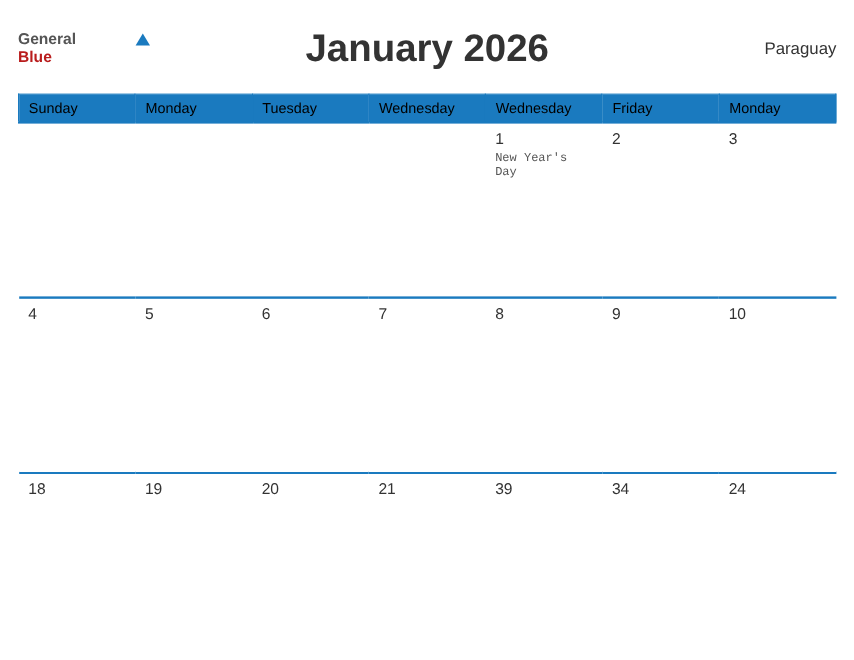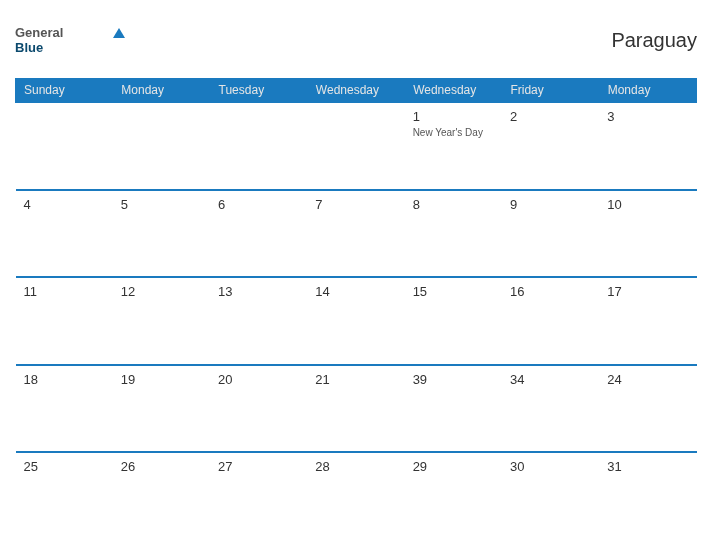--- a/index.html
+++ b/index.html
@@ -48,31 +48,31 @@
       font-size: 32px;
       font-weight: bold;
       color: #333;
       text-align: center;
     }
     .country {
       position: absolute;
       right: 0;
       top: 50%;
       transform: translateY(-50%);
-      font-size: 20px;
+      font-size: 14px;
       color: #333;
     }
     .calendar-table {
       width: 100%;
       border-collapse: collapse;
       flex: 1;
     }
     .calendar-table th {
       background-color: #1a7abf;
-      color: #e5e5e5;
+      color: #000000;
       text-align: left;
       padding: 4px 8px;
       font-size: 12px;
       font-weight: normal;
       border: 1px solid #1a7abf;
     }
     .calendar-table td {
       border: none;
       vertical-align: top;
       padding: 4px 8px;
@@ -86,49 +86,51 @@
     }
     .day-number {
       font-size: 13px;
       color: #333;
     }
     .holiday-label {
       font-size: 10px;
       color: #555;
       margin-top: 2px;
       line-height: 1.2;
+      font-family: Liberation Mono, monospace;
     }
     .logo-row {
       display: flex;
       align-items: center;
       gap: 48px;
     }
     .logo-text-general {
       font-size: 13px;
       font-weight: bold;
       color: #555;
     }
     .logo-text-blue {
       font-size: 13px;
       font-weight: bold;
-      color: #0c4a6e;
+      color: #b91c1c;
     }
   </style>
 </head>
 <body>
 
 <div class="calendar-container">
   <div class="header">
     <div class="logo">
       <div class="logo-row">
         <span class="logo-text-general">General</span>
         <span class="logo-triangle"></span>
       </div>
       <span class="logo-text-blue">Blue</span>
     </div>
+    <h1 class="title">January 2026</h1>
     <span class="country">Paraguay</span>
   </div>
 
   <table class="calendar-table">
     <thead>
       <tr>
         <th>Sunday</th>
         <th>Monday</th>
         <th>Tuesday</th>
         <th>Wednesday</th>
@@ -150,41 +152,23 @@
         <tr class="week-row">
           <td><span class="day-number">4</span></td>
           <td><span class="day-number">5</span></td>
           <td><span class="day-number">6</span></td>
           <td><span class="day-number">7</span></td>
           <td><span class="day-number">8</span></td>
           <td><span class="day-number">9</span></td>
           <td><span class="day-number">10</span></td>
         </tr>
         <tr class="week-row">
-          <td><span class="day-number">11</span></td>
-          <td><span class="day-number">12</span></td>
-          <td><span class="day-number">13</span></td>
-          <td><span class="day-number">14</span></td>
-          <td><span class="day-number">15</span></td>
-          <td><span class="day-number">16</span></td>
-          <td><span class="day-number">17</span></td>
-        </tr>
-        <tr class="week-row">
           <td><span class="day-number">18</span></td>
           <td><span class="day-number">19</span></td>
           <td><span class="day-number">20</span></td>
           <td><span class="day-number">21</span></td>
           <td><span class="day-number">39</span></td>
           <td><span class="day-number">34</span></td>
           <td><span class="day-number">24</span></td>
         </tr>
-        <tr class="week-row">
-          <td><span class="day-number">25</span></td>
-          <td><span class="day-number">26</span></td>
-          <td><span class="day-number">27</span></td>
-          <td><span class="day-number">28</span></td>
-          <td><span class="day-number">29</span></td>
-          <td><span class="day-number">30</span></td>
-          <td><span class="day-number">31</span></td>
-        </tr>
       </tbody>
   </table>
 </div>
 
 </body></html>

